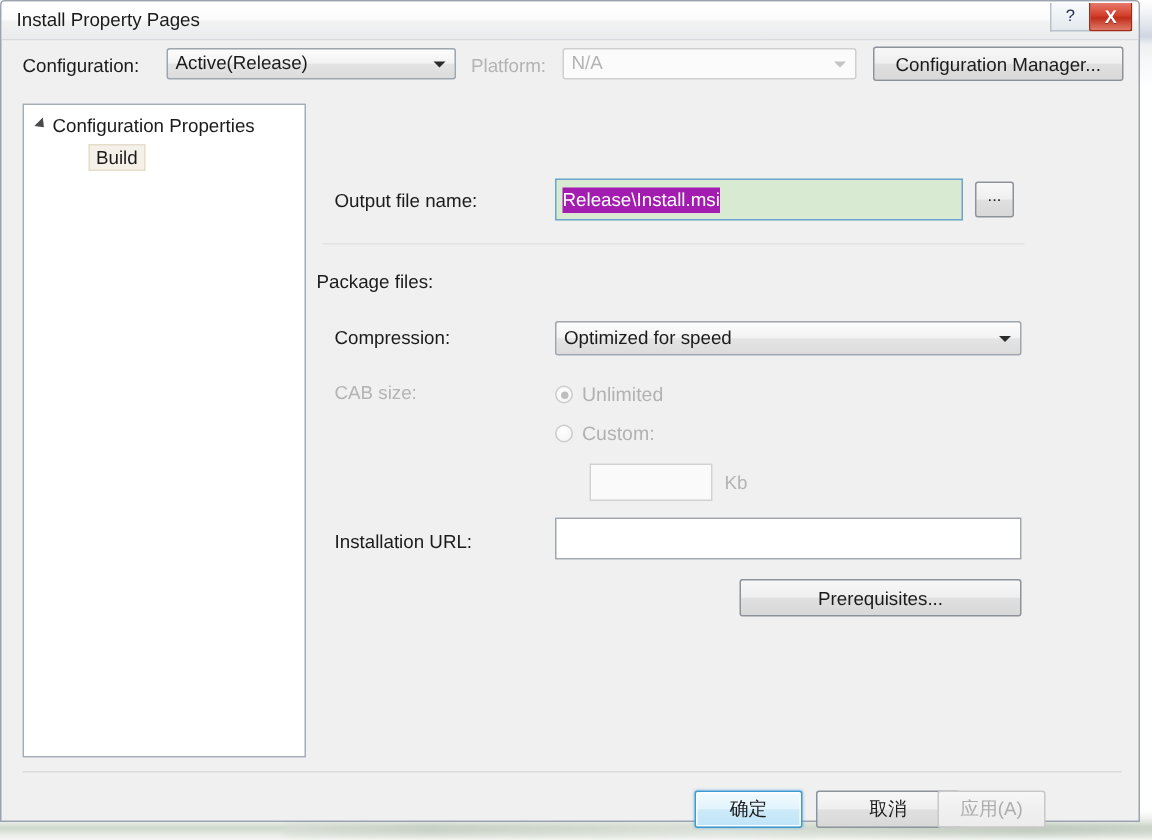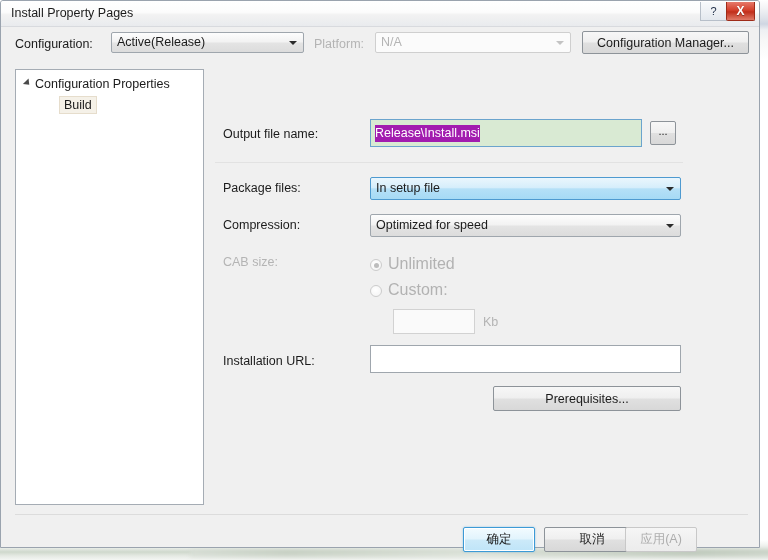--- a/index.html
+++ b/index.html
@@ -243,21 +243,21 @@
     border-color: #6ba4cd;
     background: #d9ead3;
   }
   .tbox.disabled { border-color: #d2d2d2; background: #fafafa; }
   .sel-text {
     background: #a21caf;
     color: #ffffff;
     padding: 1px 0 2px 0;
   }
 
-  .radio-row { position: absolute; font-size: 16px; color: #b2b2b2; white-space: nowrap; }
+  .radio-row { position: absolute; font-size: 13px; color: #b2b2b2; white-space: nowrap; }
   .radio-dot {
     display: inline-block;
     width: 12px; height: 12px;
     box-sizing: border-box;
     border: 1px solid #cccccc;
     border-radius: 50%;
     background: radial-gradient(circle at 45% 40%, #ffffff 0%, #f6f6f6 70%, #ededed 100%);
     vertical-align: -2px;
     margin-right: 6px;
     position: relative;
@@ -328,26 +328,22 @@
       <div class="lbl" style="left:16px; top:58px;">Output file name:</div>
 
       <div class="tbox focused" style="left:163px; top:50px; width:272px; height:28px; line-height:26px;">
         <span class="sel-text">Release\Install.msi</span>
       </div>
 
       <div class="btn" style="left:443px; top:52px; width:26px; height:24px; font-size:11px; padding-bottom:5px;">...</div>
 
       <div class="sep" style="top:93px;"></div>
 
-      <div class="lbl" style="left:16px; top:112px;">Package files:</div>
-
-      <div class="combo hl" style="left:163px; top:108px; width:311px; height:23px; line-height:21px;">
-        <span>In setup file</span>
-        <span class="arrow" style="top:9px;"></span>
-      </div>
+      <div class="lbl" style="left:4px; top:112px;">Package files:</div>
+
 
       <div class="lbl" style="left:16px; top:149px;">Compression:</div>
 
       <div class="combo" style="left:163px; top:145px; width:311px; height:23px; line-height:21px;">
         <span>Optimized for speed</span>
         <span class="arrow" style="top:9px;"></span>
       </div>
 
       <div class="lbl disabled" style="left:16px; top:186px;">CAB size:</div>
 

